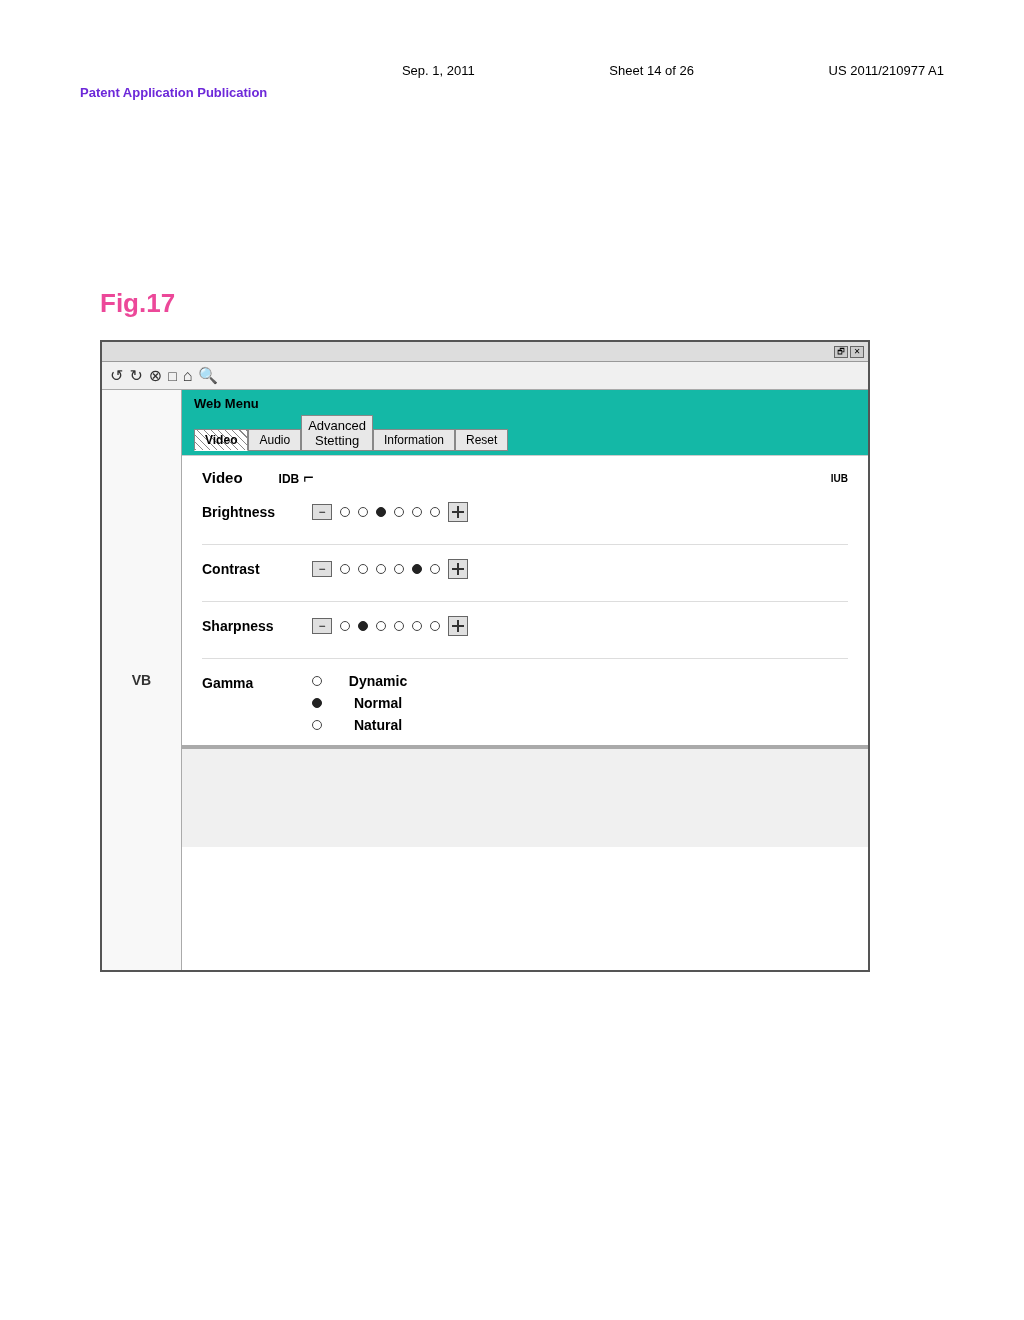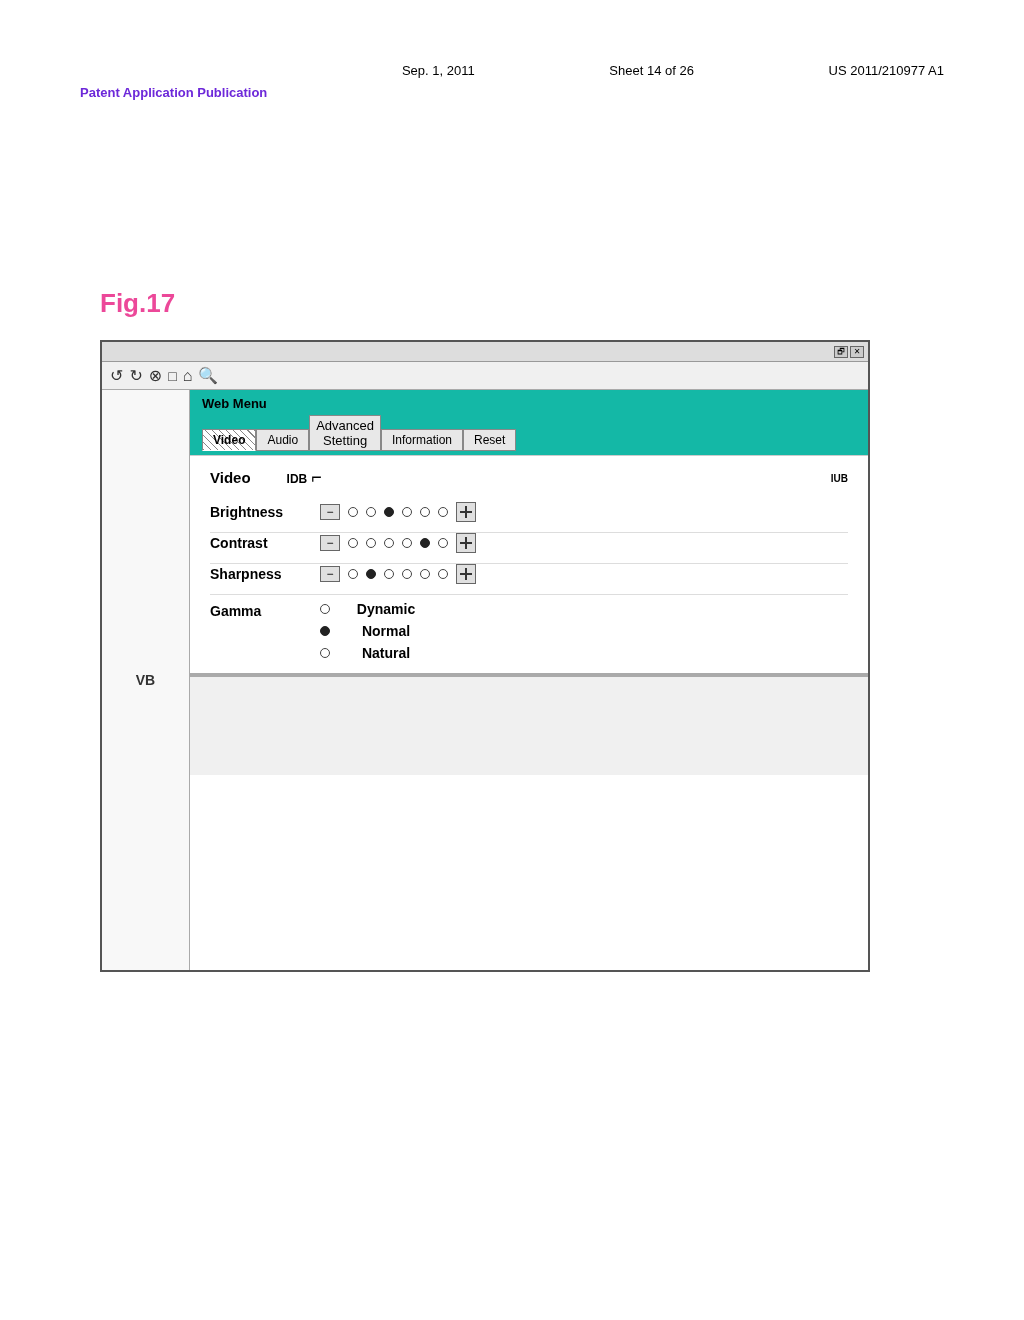--- a/index.html
+++ b/index.html
@@ -105,21 +105,21 @@
     }
 
     
     .content-area {
       display: flex;
       min-height: 580px;
     }
 
     
     .left-sidebar {
-      width: 88px;
+      width: 80px;
       border-right: 1px solid #aaa;
       background: #f8f8f8;
       display: flex;
       align-items: center;
       justify-content: center;
       font-size: 14px;
       font-weight: bold;
       color: #333;
       padding: 10px;
     }
@@ -185,22 +185,22 @@
       font-weight: bold;
     }
     .idb-label {
       font-size: 12px;
       font-weight: bold;
     }
 
     .setting-row {
       display: flex;
       align-items: center;
-      margin-bottom: 0;
-      padding-bottom: 10px;
+      margin-bottom: 14px;
+      padding-bottom: 22px;
       border-bottom: 1px solid #ddd;
     }
     .setting-label {
       width: 110px;
       font-size: 14px;
       font-weight: bold;
     }
     .slider-controls {
       display: flex;
       align-items: center;

